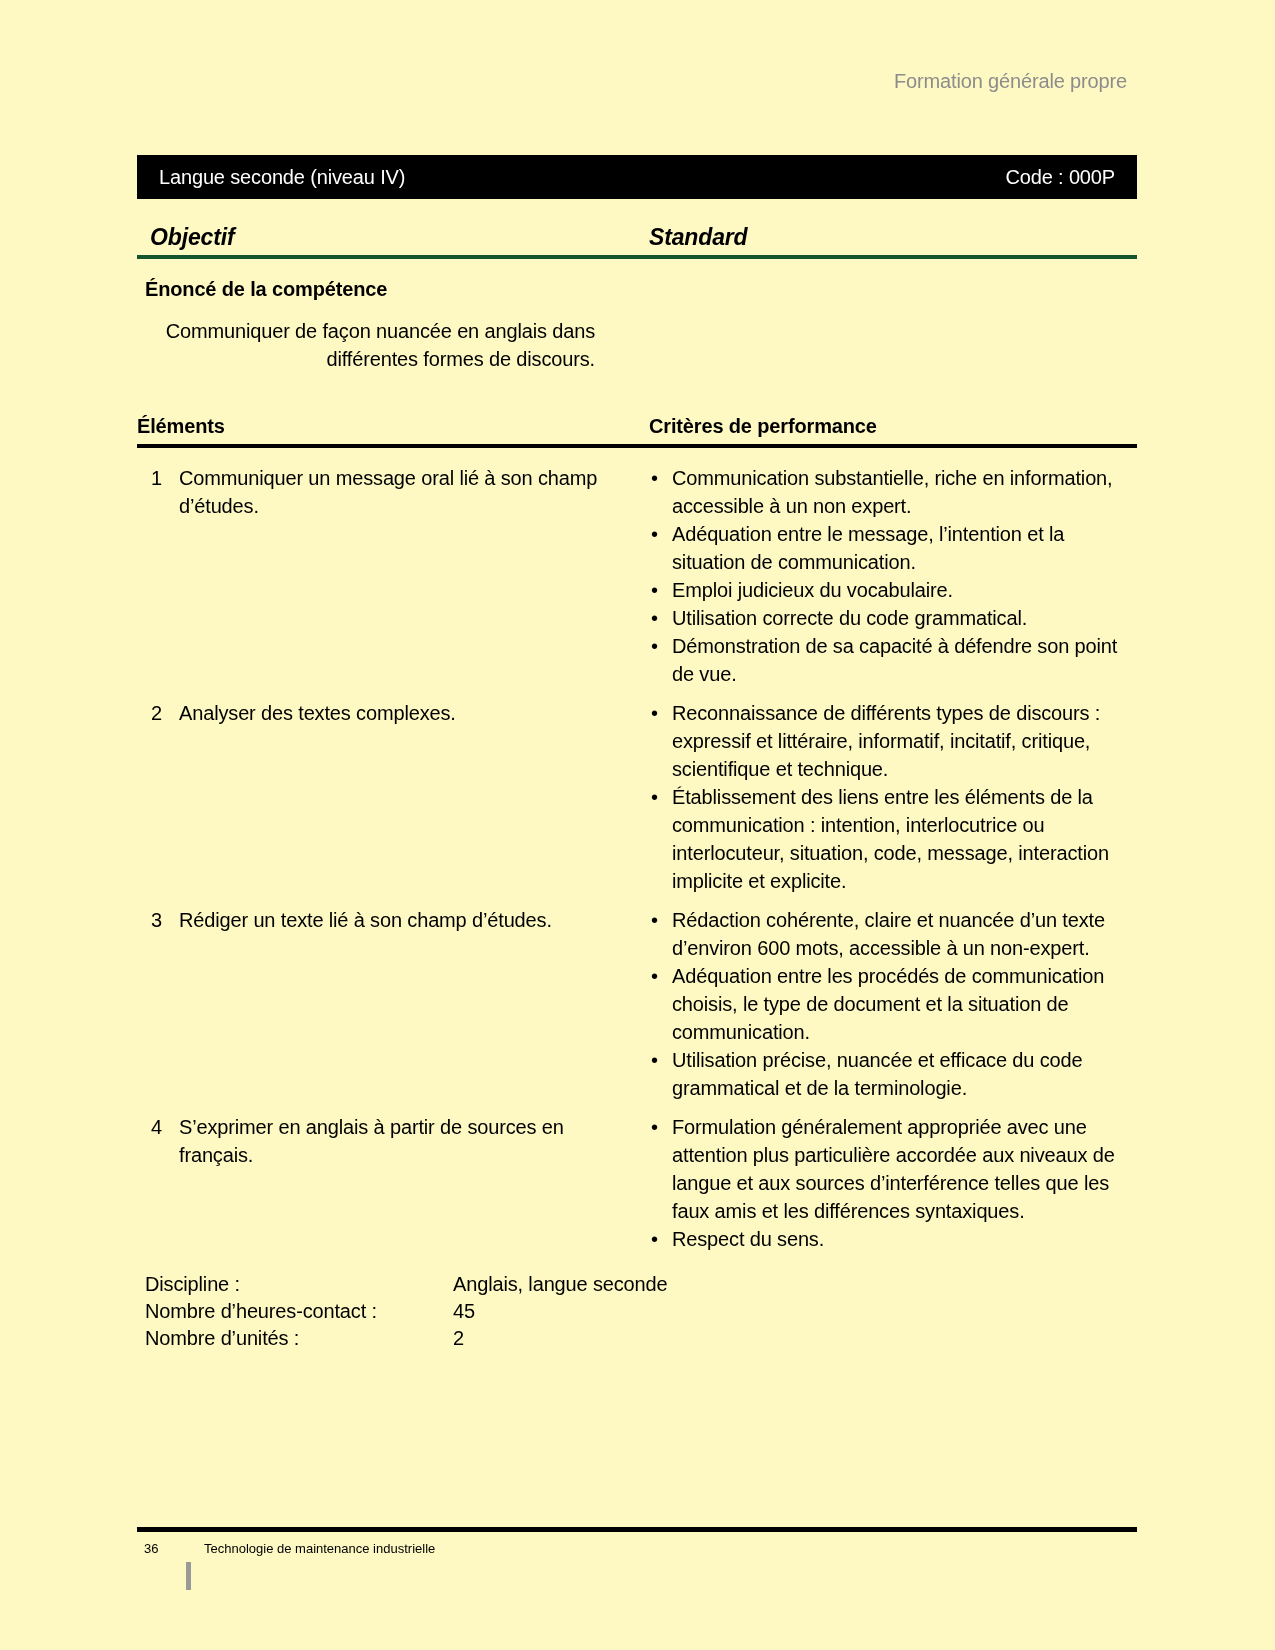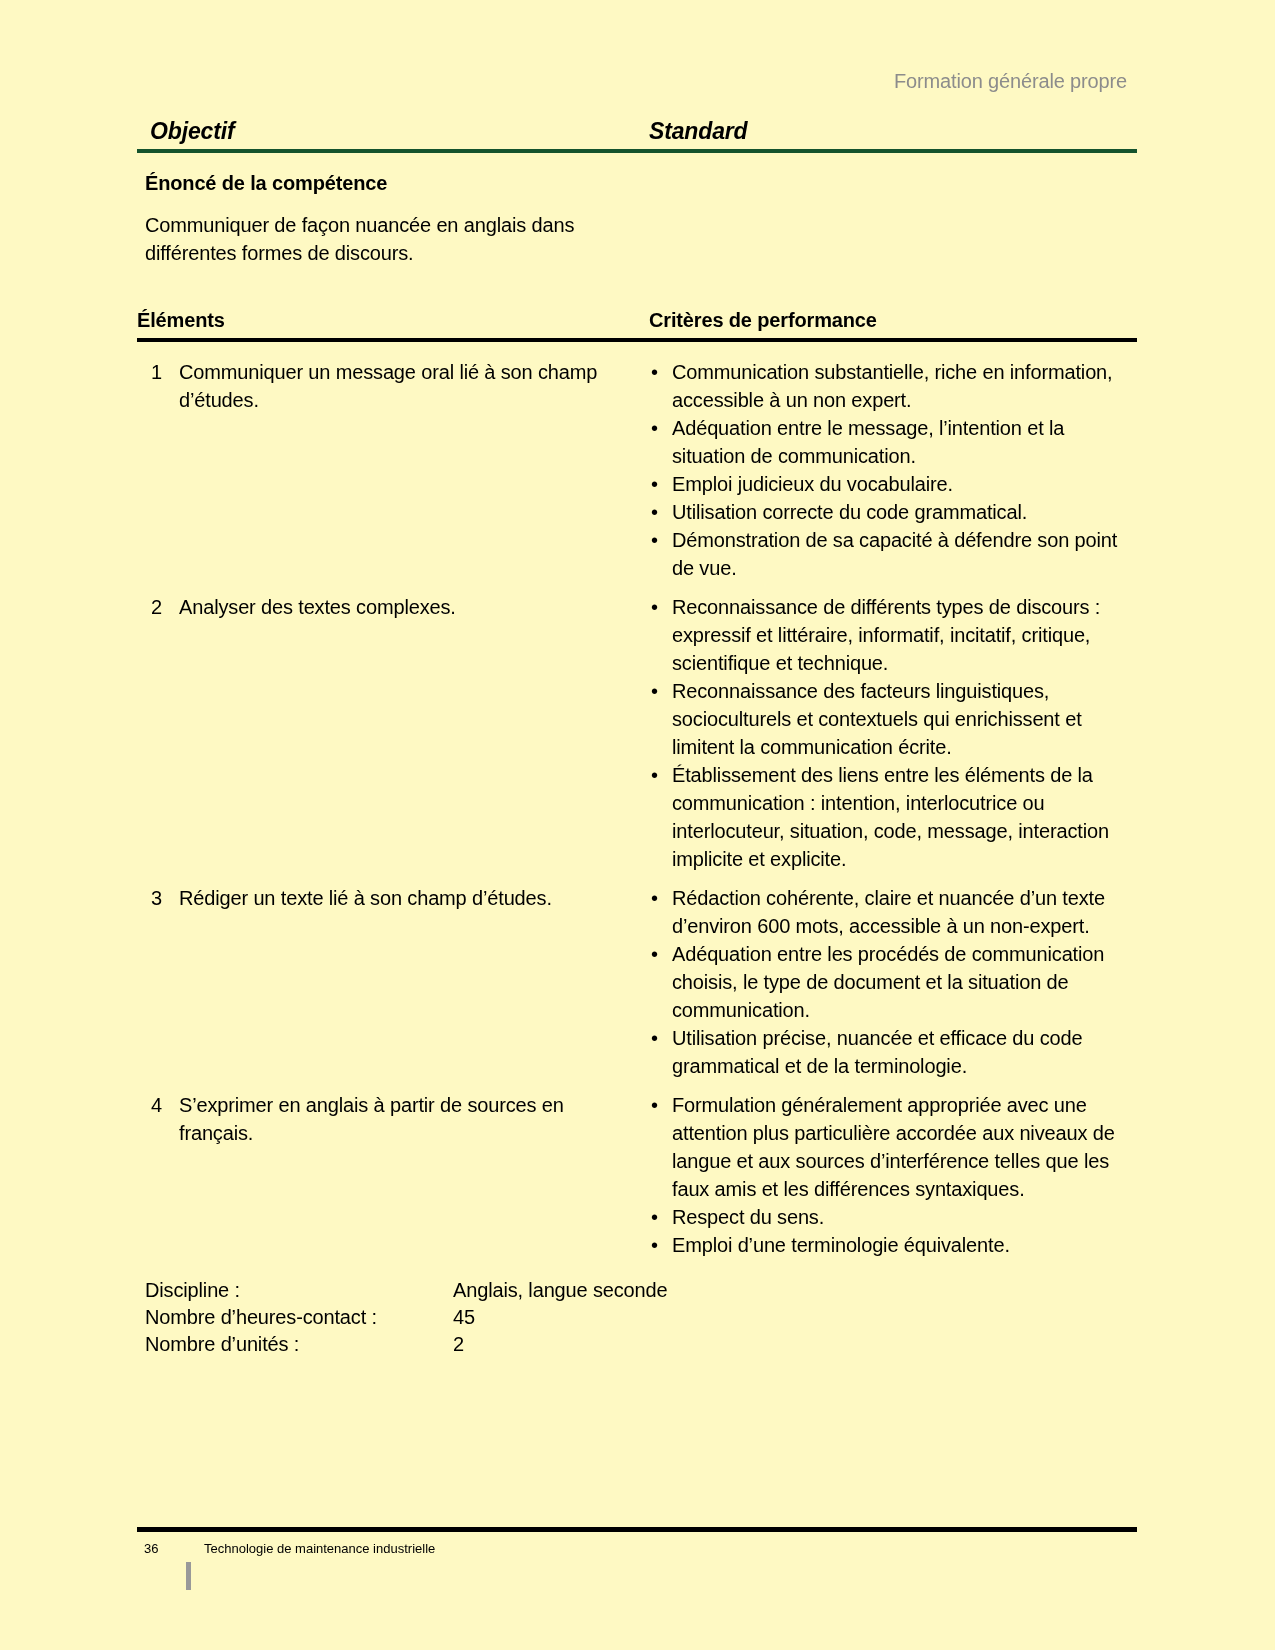--- a/index.html
+++ b/index.html
@@ -47,21 +47,21 @@
   
   .enonce-h{
     margin-top:19px;
     padding-left:8px;
     font-size:20px;font-weight:bold;line-height:22px;
   }
   .enonce-p{
     margin-top:17px;
     padding-left:8px;
     width:450px;
-    font-size:20px;line-height:28px;
+    font-size:20px;line-height:28px;text-align:right;
   }
   
   .cols-head{
     position:relative;
     margin-top:40px;
     line-height:26px;
     padding-bottom:5px;
     border-bottom:4px solid #000;
     font-size:20px;font-weight:bold;
   }
@@ -121,20 +121,24 @@
     width:5px;height:28px;background:#999999;
   }
 </style>
 </head>
 <body>
 
 <div class="page">
 
   <div class="top-label">Formation générale propre</div>
 
+  <div class="title-bar">
+    <span>Langue seconde (niveau IV)</span>
+    <span>Code : 000P</span>
+  </div>
 
   <div class="obj-std">
     <span class="objectif">Objectif</span>
     <span class="standard">Standard</span>
   </div>
 
   <div class="enonce-h">Énoncé de la compétence</div>
   <div class="enonce-p">Communiquer de façon nuancée en anglais dans différentes formes de discours.</div>
 
   <div class="cols-head">
@@ -161,21 +165,20 @@
 
   <div class="row">
     <div class="row-left">
       <div class="row-left-inner">
         <span class="row-num">2</span>
         <span class="row-title">Analyser des textes complexes.</span>
       </div>
     </div>
     <ul class="criteria">
           <li>Reconnaissance de différents types de discours : expressif et littéraire, informatif, incitatif, critique, scientifique et technique.</li>
-          <li>Reconnaissance des facteurs linguistiques, socioculturels et contextuels qui enrichissent et limitent la communication écrite.</li>
           <li>Établissement des liens entre les éléments de la communication : intention, interlocutrice ou interlocuteur, situation, code, message, interaction implicite et explicite.</li>
         </ul>
   </div>
 
   <div class="row">
     <div class="row-left">
       <div class="row-left-inner">
         <span class="row-num">3</span>
         <span class="row-title">Rédiger un texte lié à son champ d’études.</span>
       </div>
@@ -190,21 +193,20 @@
   <div class="row">
     <div class="row-left">
       <div class="row-left-inner">
         <span class="row-num">4</span>
         <span class="row-title">S’exprimer en anglais à partir de sources en français.</span>
       </div>
     </div>
     <ul class="criteria">
           <li>Formulation généralement appropriée avec une attention plus particulière accordée aux niveaux de langue et aux sources d’interférence telles que les faux amis et les différences syntaxiques.</li>
           <li>Respect du sens.</li>
-          <li>Emploi d’une terminologie équivalente.</li>
         </ul>
   </div>
 </div>
 
   <div class="activities">
     <div class="details">
   <div class="detail-row">
     <span>Discipline :</span>
     <span>Anglais, langue seconde</span>
   </div>

